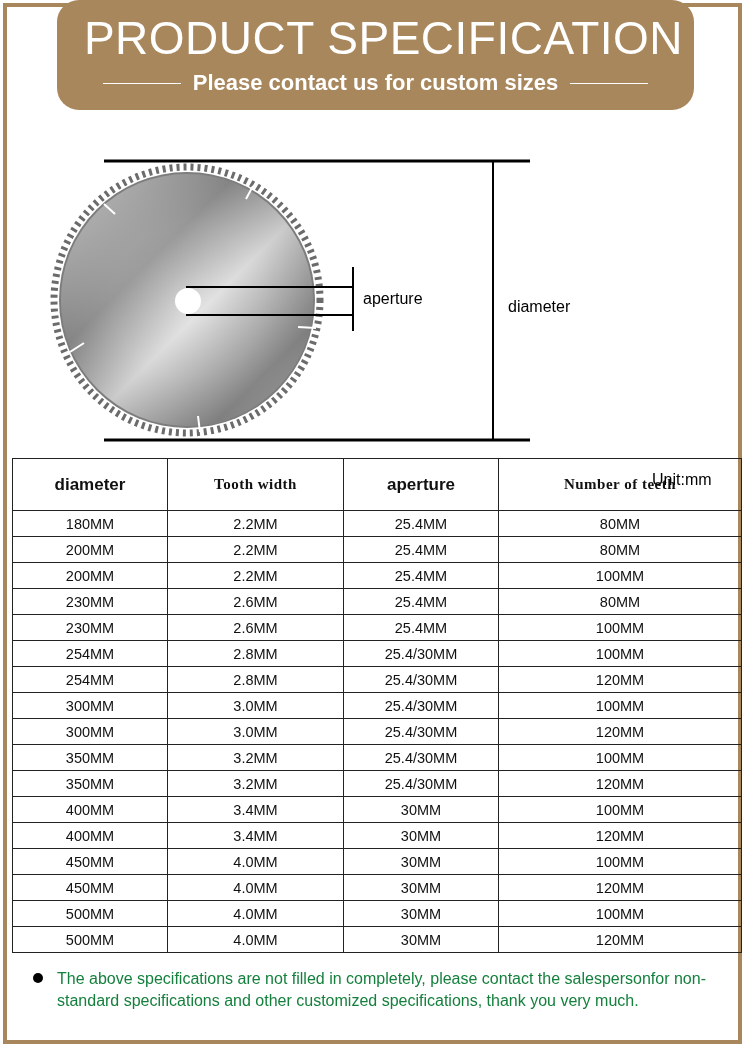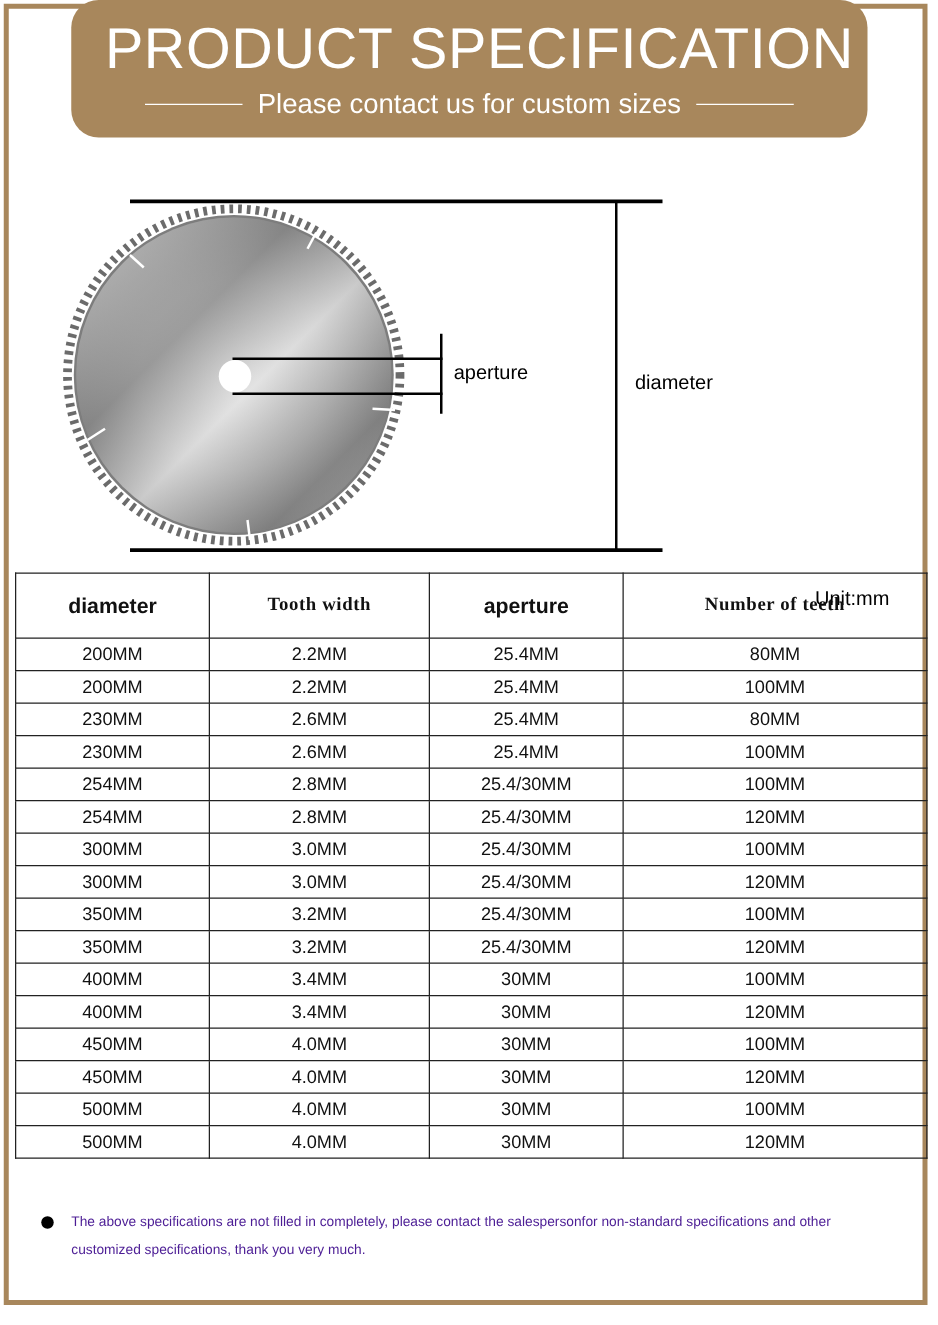--- a/index.html
+++ b/index.html
@@ -1,30 +1,30 @@
 <!DOCTYPE html>
 <html><head>
 <meta charset="utf-8">
 <style>
   html, body { margin:0; padding:0; background:#ffffff; }
   body { width:750px; height:1060px; position:relative; overflow:hidden; font-family:"Liberation Sans", sans-serif; }
   .frame { position:absolute; left:3px; top:3px; width:739px; height:1041px; border:4px solid #a8875c; box-sizing:border-box; background:#fff; }
   .banner { position:absolute; left:57px; top:0px; width:637px; height:110px; background:#a8875c; border-radius:22px; }
   .banner-title { position:absolute; left:0; right:0; top:12px; text-align:center; color:#fff; font-size:46px; letter-spacing:0.5px; line-height:52px;padding-left:16px; }
-  .banner-sub { position:absolute; left:0; right:0; top:70px; height:26px; display:flex; align-items:center; justify-content:center; color:#fff; font-size:22px; }
+  .banner-sub { position:absolute; left:0; right:0; top:70px; height:26px; display:flex; align-items:center; justify-content:center; color:#fff; font-size:22px;font-weight:bold; }
   .banner-sub .rule { width:78px; height:1px; background:#fff; margin:0 12px; }
   .diagram { position:absolute; left:0; top:0; width:750px; height:460px; }
   .unit { position:absolute; left:652px; top:432px; font-size:16px; color:#000;margin-top:39px; }
   .lbl { position:absolute; font-size:16px; color:#000; }
   table.spec { position:absolute; left:12px; top:458px; width:729px; border-collapse:collapse; table-layout:fixed; }
   table.spec th, table.spec td { border:1.5px solid #222; text-align:center; color:#111; padding:0; }
   table.spec th { height:51px; font-size:17px; font-weight:bold; }
   table.spec th.mono { font-family:Liberation Serif, serif; font-size:15px; letter-spacing:0.5px; }
   table.spec td { height:25px; font-size:14.5px; }
-  .note { position:absolute; left:33px; top:968px; width:680px; font-size:11px; line-height:21.5px; color:#4c1d95; }
+  .note { position:absolute; left:33px; top:968px; width:680px; font-size:16px; line-height:21.5px; color:#15803d; }
   .note .bullet { position:absolute; left:0; top:5px; width:10px; height:10px; border-radius:50%; background:#000; }
   .note .text { margin-left:24px; }
 </style>
 </head>
 <body>
 
 <div class="frame"></div>
 
 <div class="banner">
   <div class="banner-title">PRODUCT SPECIFICATION</div>
@@ -87,20 +87,26 @@
   <thead>
     <tr>
       <th>diameter</th>
       <th class="mono">Tooth width</th>
       <th>aperture</th>
       <th class="mono">Number of teeth</th>
     </tr>
   </thead>
   <tbody>
     <tr>
+        <td>180MM</td>
+        <td>2.2MM</td>
+        <td>25.4MM</td>
+        <td>80MM</td>
+      </tr>
+    <tr>
         <td>200MM</td>
         <td>2.2MM</td>
         <td>25.4MM</td>
         <td>80MM</td>
       </tr>
     <tr>
         <td>200MM</td>
         <td>2.2MM</td>
         <td>25.4MM</td>
         <td>100MM</td>

